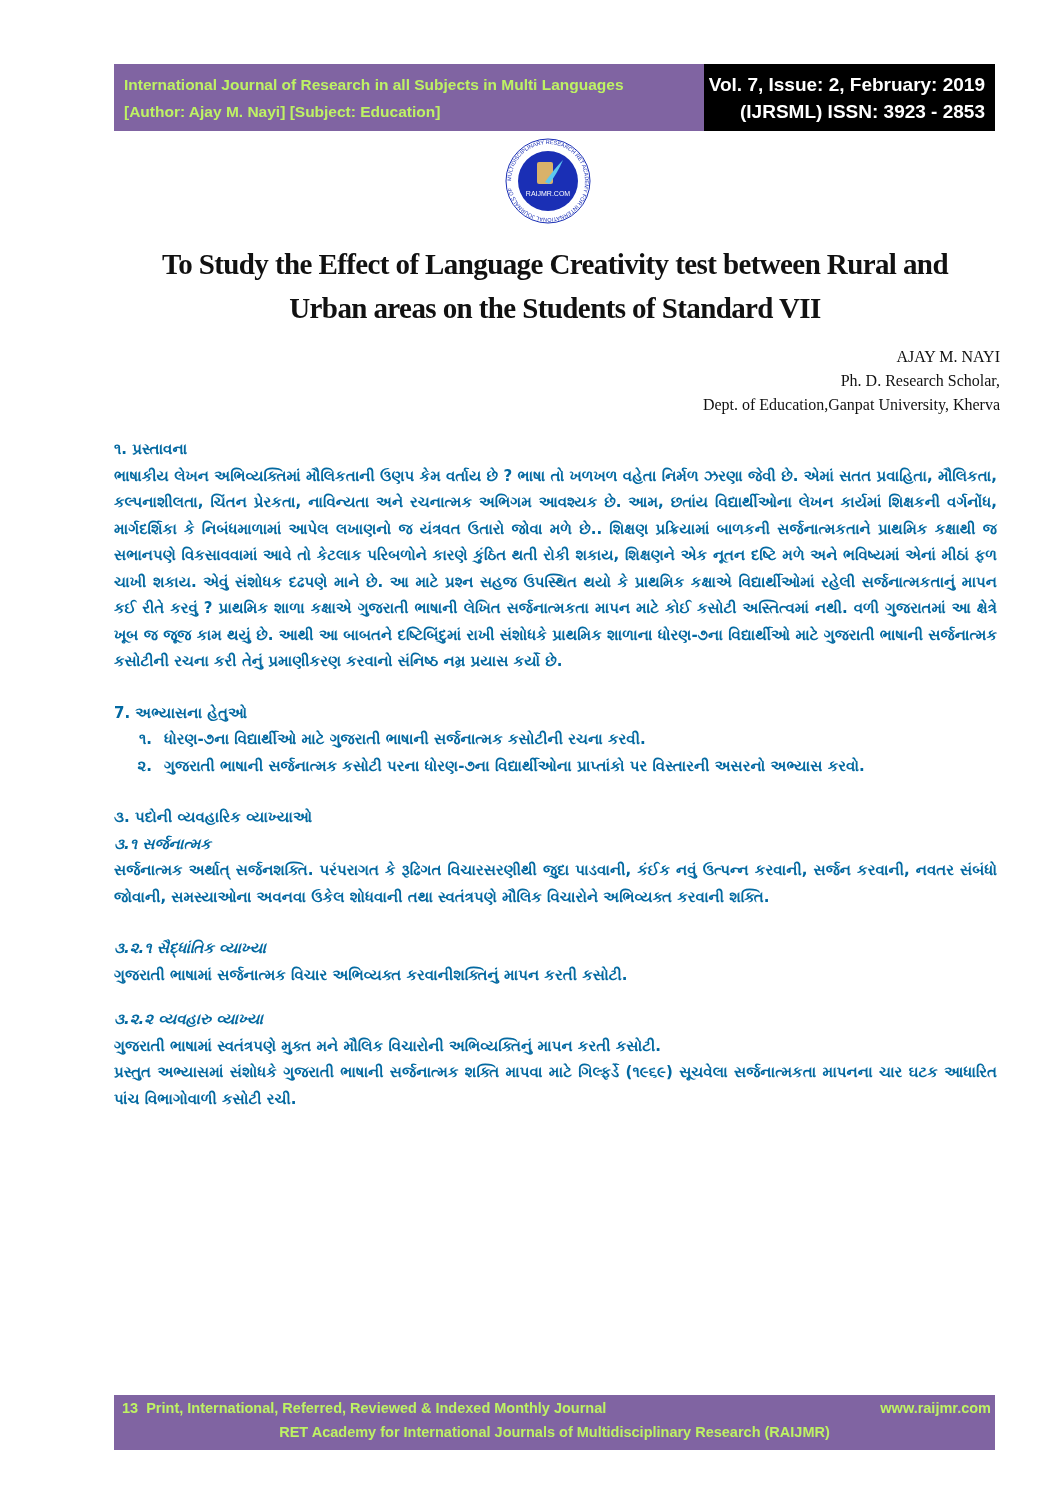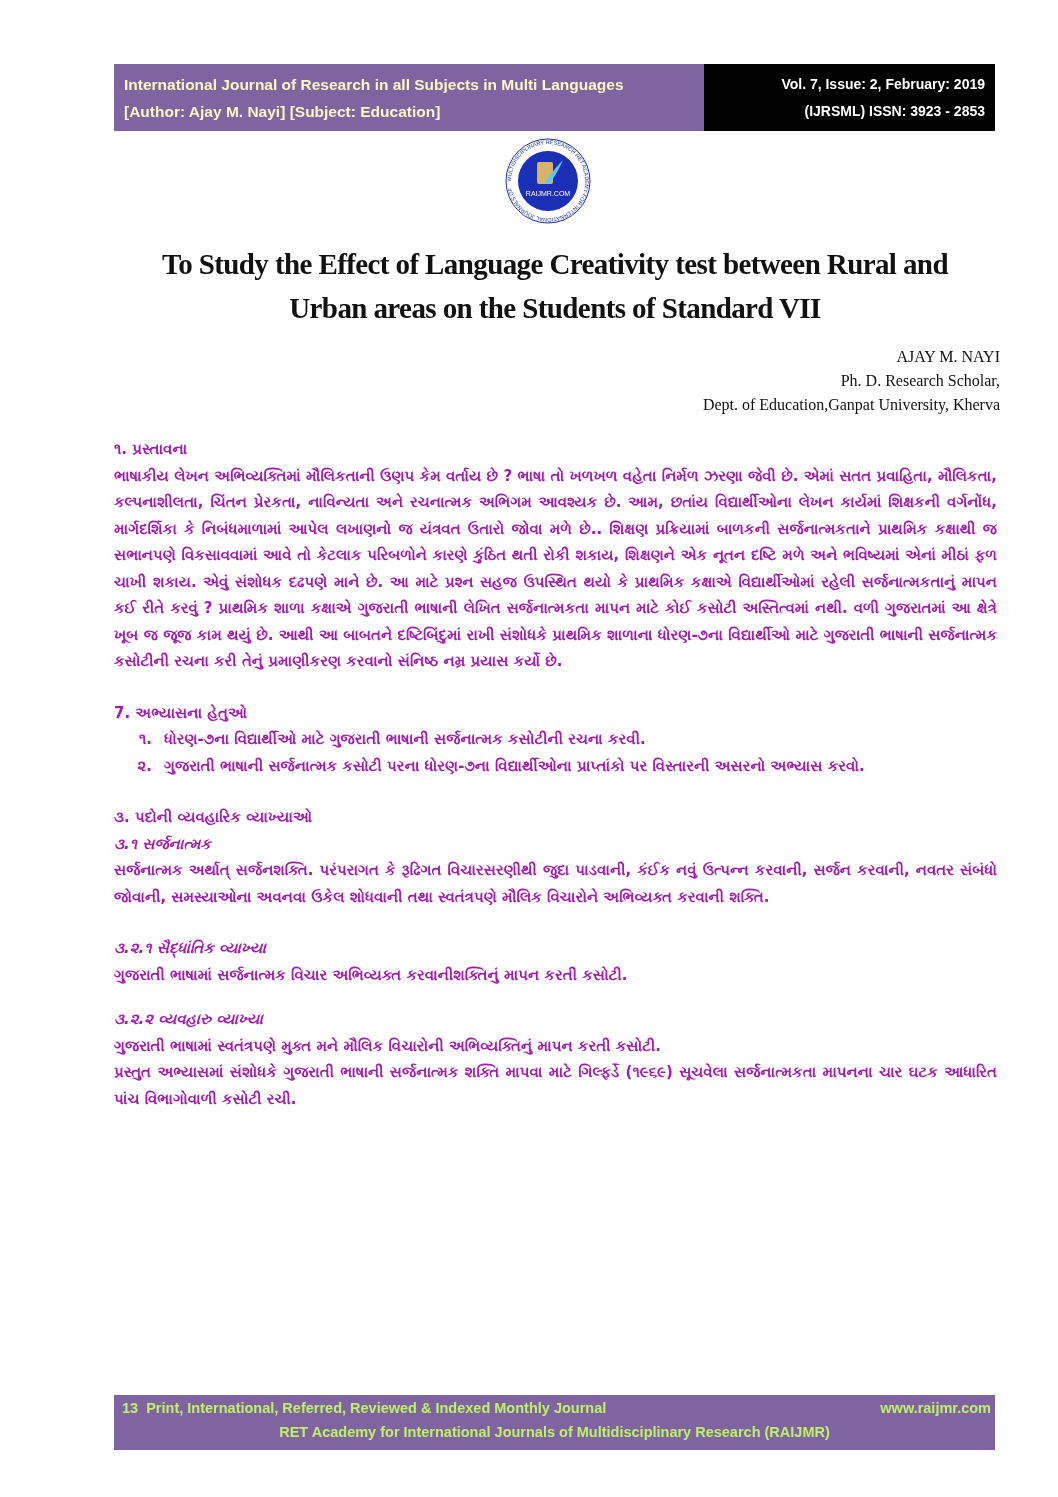--- a/index.html
+++ b/index.html
@@ -1,23 +1,23 @@
 <!DOCTYPE html>
 <html><head>
 <meta charset="utf-8">
 <style>
   html, body { margin: 0; padding: 0; background: #ffffff; }
   body { width: 1058px; height: 1497px; position: relative; overflow: hidden; font-family: "DejaVu Sans", sans-serif; color: #111; }
   .hdr { position: absolute; left: 114px; top: 64px; width: 881px; height: 67px; display: flex; }
-  .hdr-left { background: #8064a2; width: 590px; height: 67px; color: #fef9c3; font-family: "Liberation Sans", sans-serif; font-weight: bold; font-size: 15.5px; padding: 7px 0 0 10px; box-sizing: border-box; line-height: 27px; }
-  .hdr-right { background: #000; flex: 1; height: 67px; color: #fff; font-family: "Liberation Sans", sans-serif; font-weight: bold; font-size: 14px; text-align: right; padding: 7px 10px 0 0; box-sizing: border-box; line-height: 27px; }
+  .hdr-left { background: #8064a2; width: 590px; height: 67px; color: #bef264; font-family: "Liberation Sans", sans-serif; font-weight: bold; font-size: 15.5px; padding: 7px 0 0 10px; box-sizing: border-box; line-height: 27px; }
+  .hdr-right { background: #000; flex: 1; height: 67px; color: #fff; font-family: "Liberation Sans", sans-serif; font-weight: bold; font-size: 19px; text-align: right; padding: 7px 10px 0 0; box-sizing: border-box; line-height: 27px; }
   .logo { position: absolute; left: 505px; top: 138px; width: 86px; height: 86px; }
   .title { position: absolute; left: 110px; top: 242px; width: 890px; text-align: center; font-family: "Liberation Serif", serif; font-weight: bold; font-size: 29px; line-height: 44px; letter-spacing: -0.6px; }
   .author { position: absolute; left: 110px; top: 345px; width: 890px; text-align: right; font-family: "Liberation Serif", serif; font-size: 16px; line-height: 24px; }
-  .content { position: absolute; left: 114px; top: 436px; width: 883px; font-family: "DejaVu Sans", sans-serif; font-size: 15px; line-height: 26.5px; font-weight: bold; color: #a21caf; }
+  .content { position: absolute; left: 114px; top: 436px; width: 883px; font-family: "DejaVu Sans", sans-serif; font-size: 15px; line-height: 26.5px; font-weight: bold; color: #0369a1; }
   .h { margin: 0; }
   .p { margin: 0; text-align: justify; }
   .gap { height: 25px; }
   .gap2 { height: 18px; }
   .it { font-style: italic; }
   .list { margin: 0; padding: 0; list-style: none; }
   .list li { display: flex; text-align: justify; }
   .list .num { width: 38px; flex: 0 0 38px; text-align: right; padding-right: 12px; }
   .footer { position: absolute; left: 114px; top: 1395px; width: 881px; height: 55px; background: #8064a2; color: #bef264; font-family: "Liberation Sans", sans-serif; font-weight: bold; font-size: 14.5px; }
   .f1 { position: absolute; left: 8px; top: 5px; }

